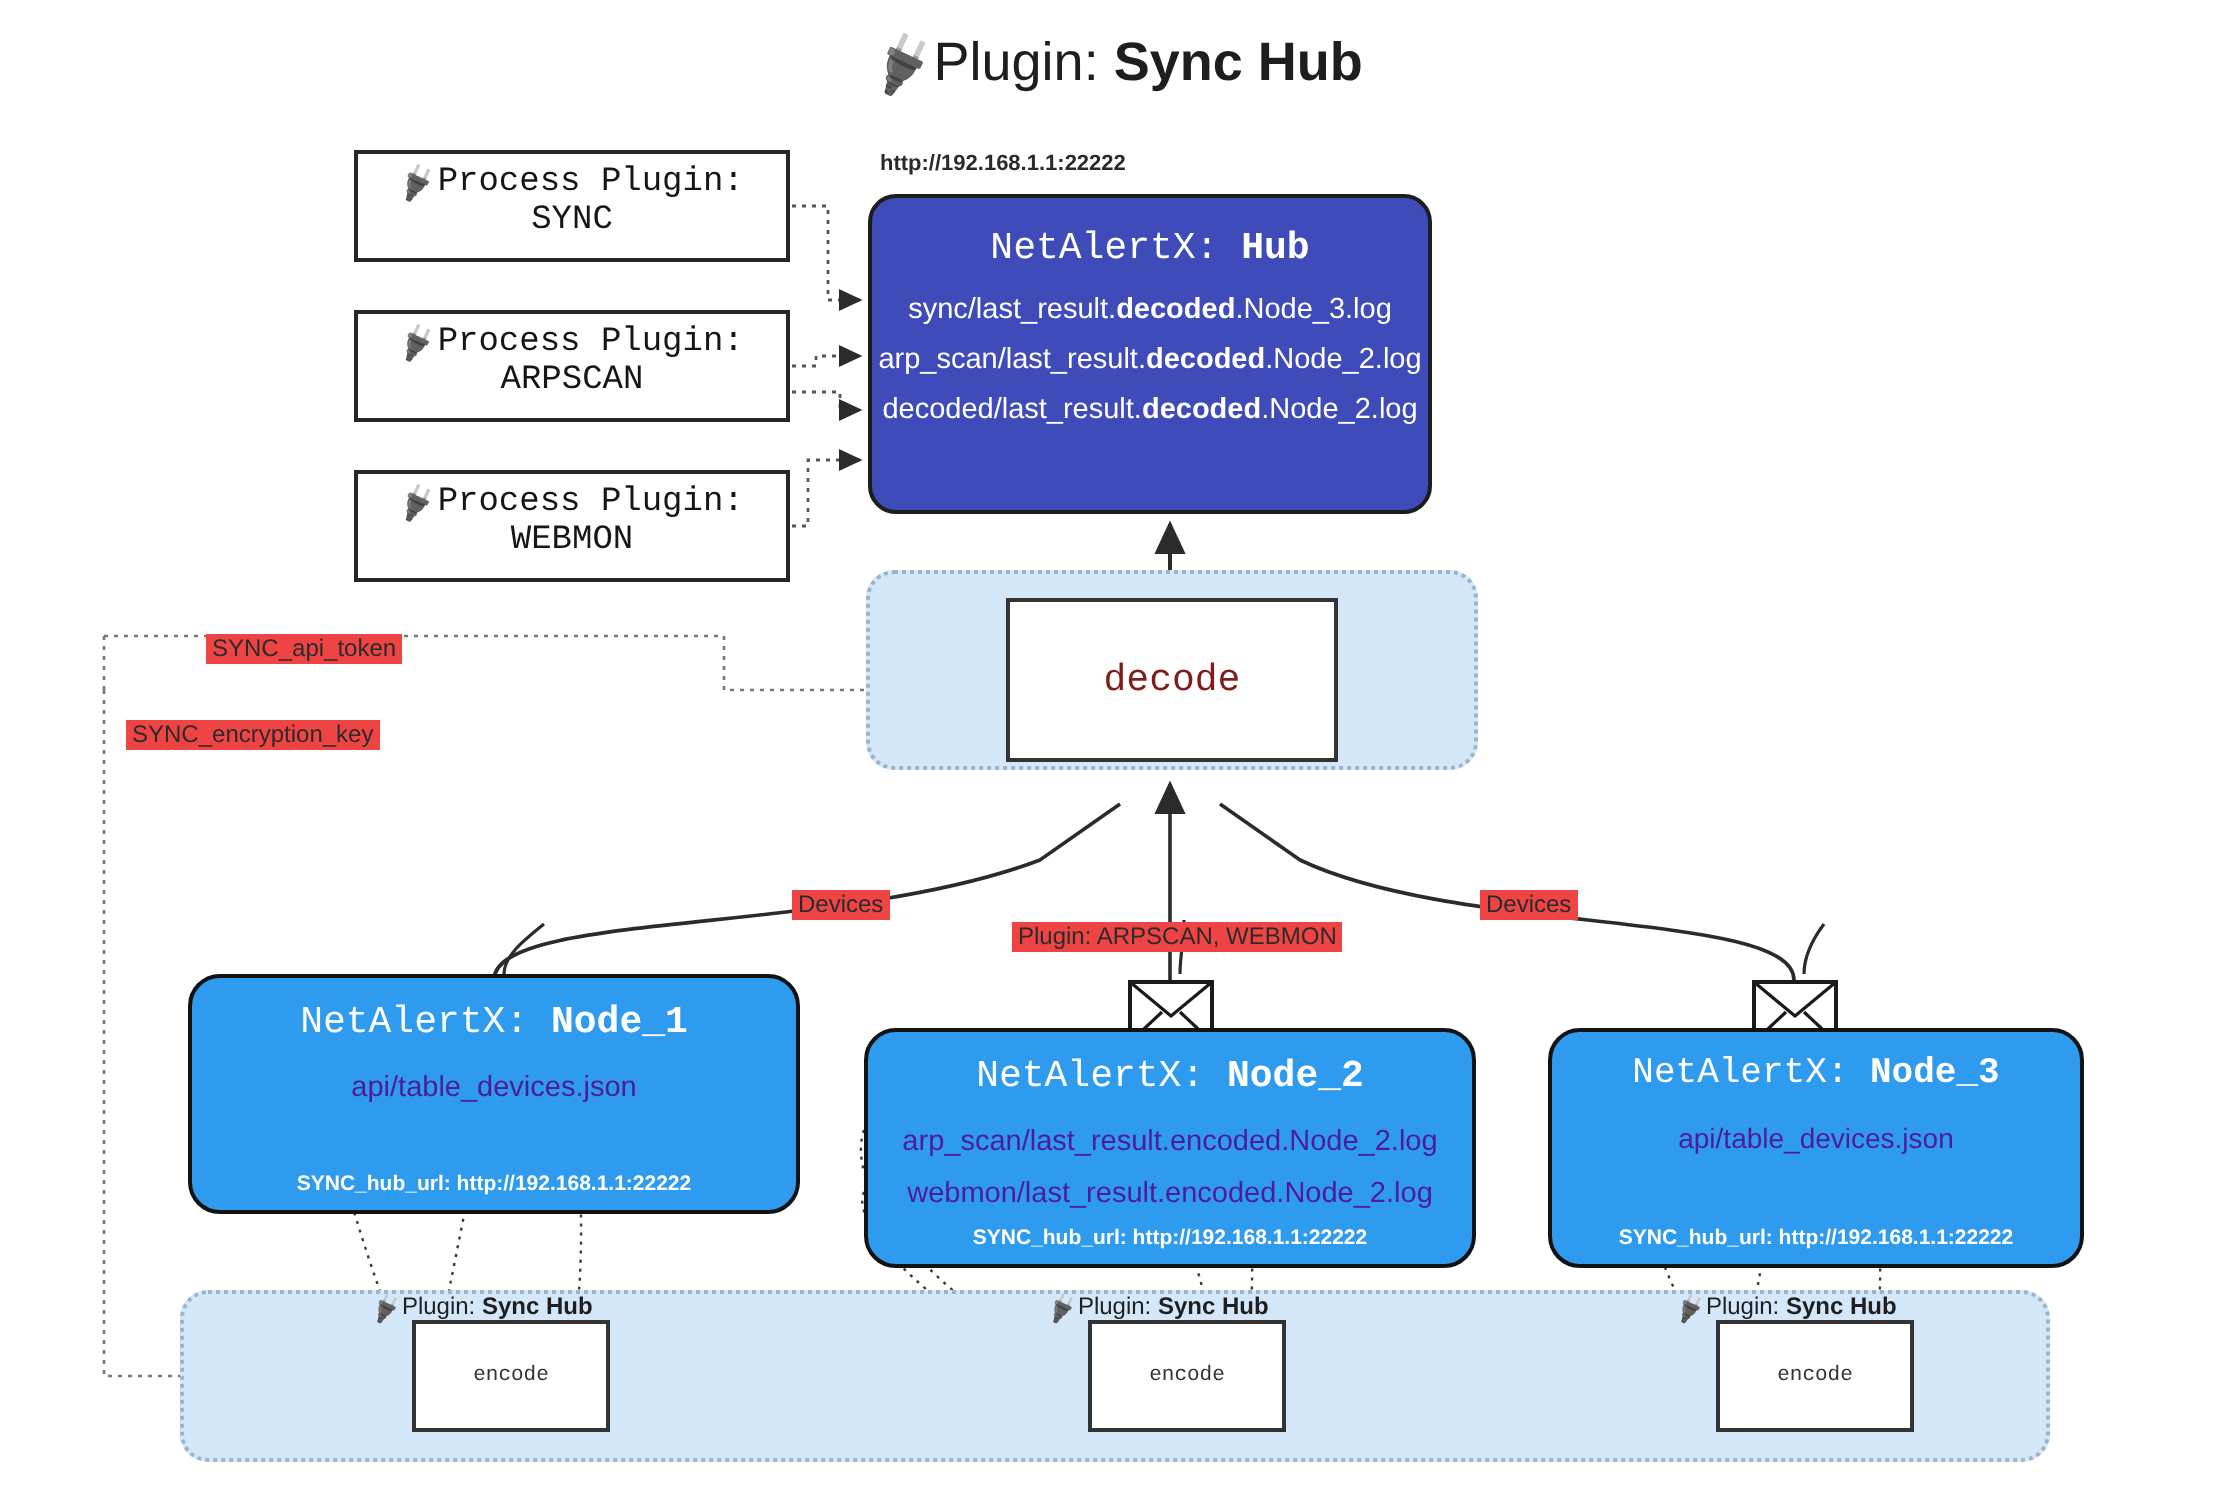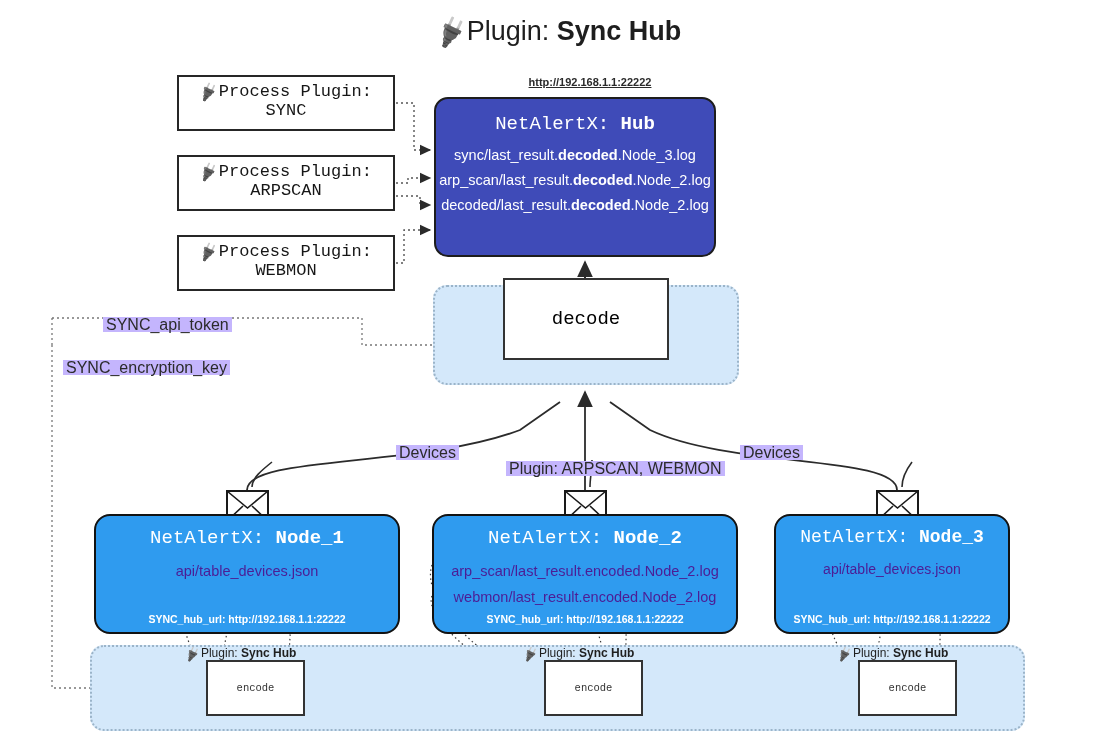--- a/index.html
+++ b/index.html
@@ -45,26 +45,25 @@
     padding-top:5px;
   }
   .proc-box .l1{display:block;white-space:nowrap;}
   .proc-box .l2{display:block;white-space:nowrap;}
   .proc-box .plug{font-family:"Liberation Sans",sans-serif;font-size:15px;display:inline-block;transform:rotate(-20deg) scaleX(-1);vertical-align:-1px;}
 
   
   .hub-url{
     position:absolute;
     left:440px; top:76px; width:300px;
-    text-align:center;
+    text-align:left;
     font-size:11px;
     font-weight:bold;
     color:#2a2a2a;
     white-space:nowrap;
-    text-decoration:underline;
   }
   .hub{
     position:absolute;
     left:434px; top:97px;
     width:282px; height:160px;
     background:#3f4bb8;
     border:2px solid #1d1d1d;
     border-radius:14px;
     box-sizing:border-box;
     color:#ffffff;
@@ -92,53 +91,53 @@
     position:absolute;
     left:433px; top:285px;
     width:306px; height:100px;
     background:#d4e8fa;
     border:2px dotted #9bb4c9;
     border-radius:14px;
     box-sizing:border-box;
   }
   .decode-box{
     position:absolute;
-    left:503px; top:278px;
+    left:503px; top:299px;
     width:166px; height:82px;
     background:#ffffff;
     border:2px solid #333333;
     box-sizing:border-box;
     display:flex;align-items:center;justify-content:center;
     font-family:"Liberation Mono","DejaVu Sans Mono",monospace;
     font-size:19px;
-    color:#000000;
+    color:#7f1d1d;
   }
 
   
   .edge-label{
     position:absolute;
-    background:#c4b5fd;
-    font-size:16px;
+    background:#ef4444;
+    font-size:12px;
     color:#2b2b2b;
     white-space:nowrap;
     padding:0 3px;
     line-height:15px;
   }
 
   
   .node{
     position:absolute;
     width:306px; height:120px;
     background:#2f9bef;
     border:2px solid #121212;
     border-radius:16px;
     box-sizing:border-box;
     color:#ffffff;
   }
-  .node.n3{width:236px;}
+  .node.n3{width:268px;}
   .node-title{
     text-align:center;
     font-family:"Liberation Mono","DejaVu Sans Mono",monospace;
     font-size:19px;
     margin-top:11px;
     white-space:nowrap;
   }
   .node.n3 .node-title{font-size:18px;}
   .node-title .b{font-weight:bold;}
   .node-body{margin-top:10px;text-align:center;}
@@ -290,21 +289,21 @@
   <div class="decode-wrap"></div>
   <div class="decode-box">decode</div>
 
   <div class="edge-label" style="left:103px;top:317px;">SYNC_api_token</div>
   <div class="edge-label" style="left:63px;top:360px;">SYNC_encryption_key</div>
 
   <div class="edge-label" style="left:396px;top:445px;">Devices</div>
   <div class="edge-label" style="left:740px;top:445px;">Devices</div>
   <div class="edge-label" style="left:506px;top:461px;">Plugin: ARPSCAN, WEBMON</div>
 
-  <div class="node" style="left:94px;top:514px;">
+  <div class="node" style="left:94px;top:487px;">
     <div class="node-title"><span>NetAlertX: </span><span class="b">Node_1</span></div>
     <div class="node-body">
       <div class="node-line">api/table_devices.json</div>
     </div>
     <div class="node-foot">SYNC_hub_url: http://192.168.1.1:22222</div>
   </div>
 
   <div class="node" style="left:432px;top:514px;">
     <div class="node-title"><span>NetAlertX: </span><span class="b">Node_2</span></div>
     <div class="node-body">

